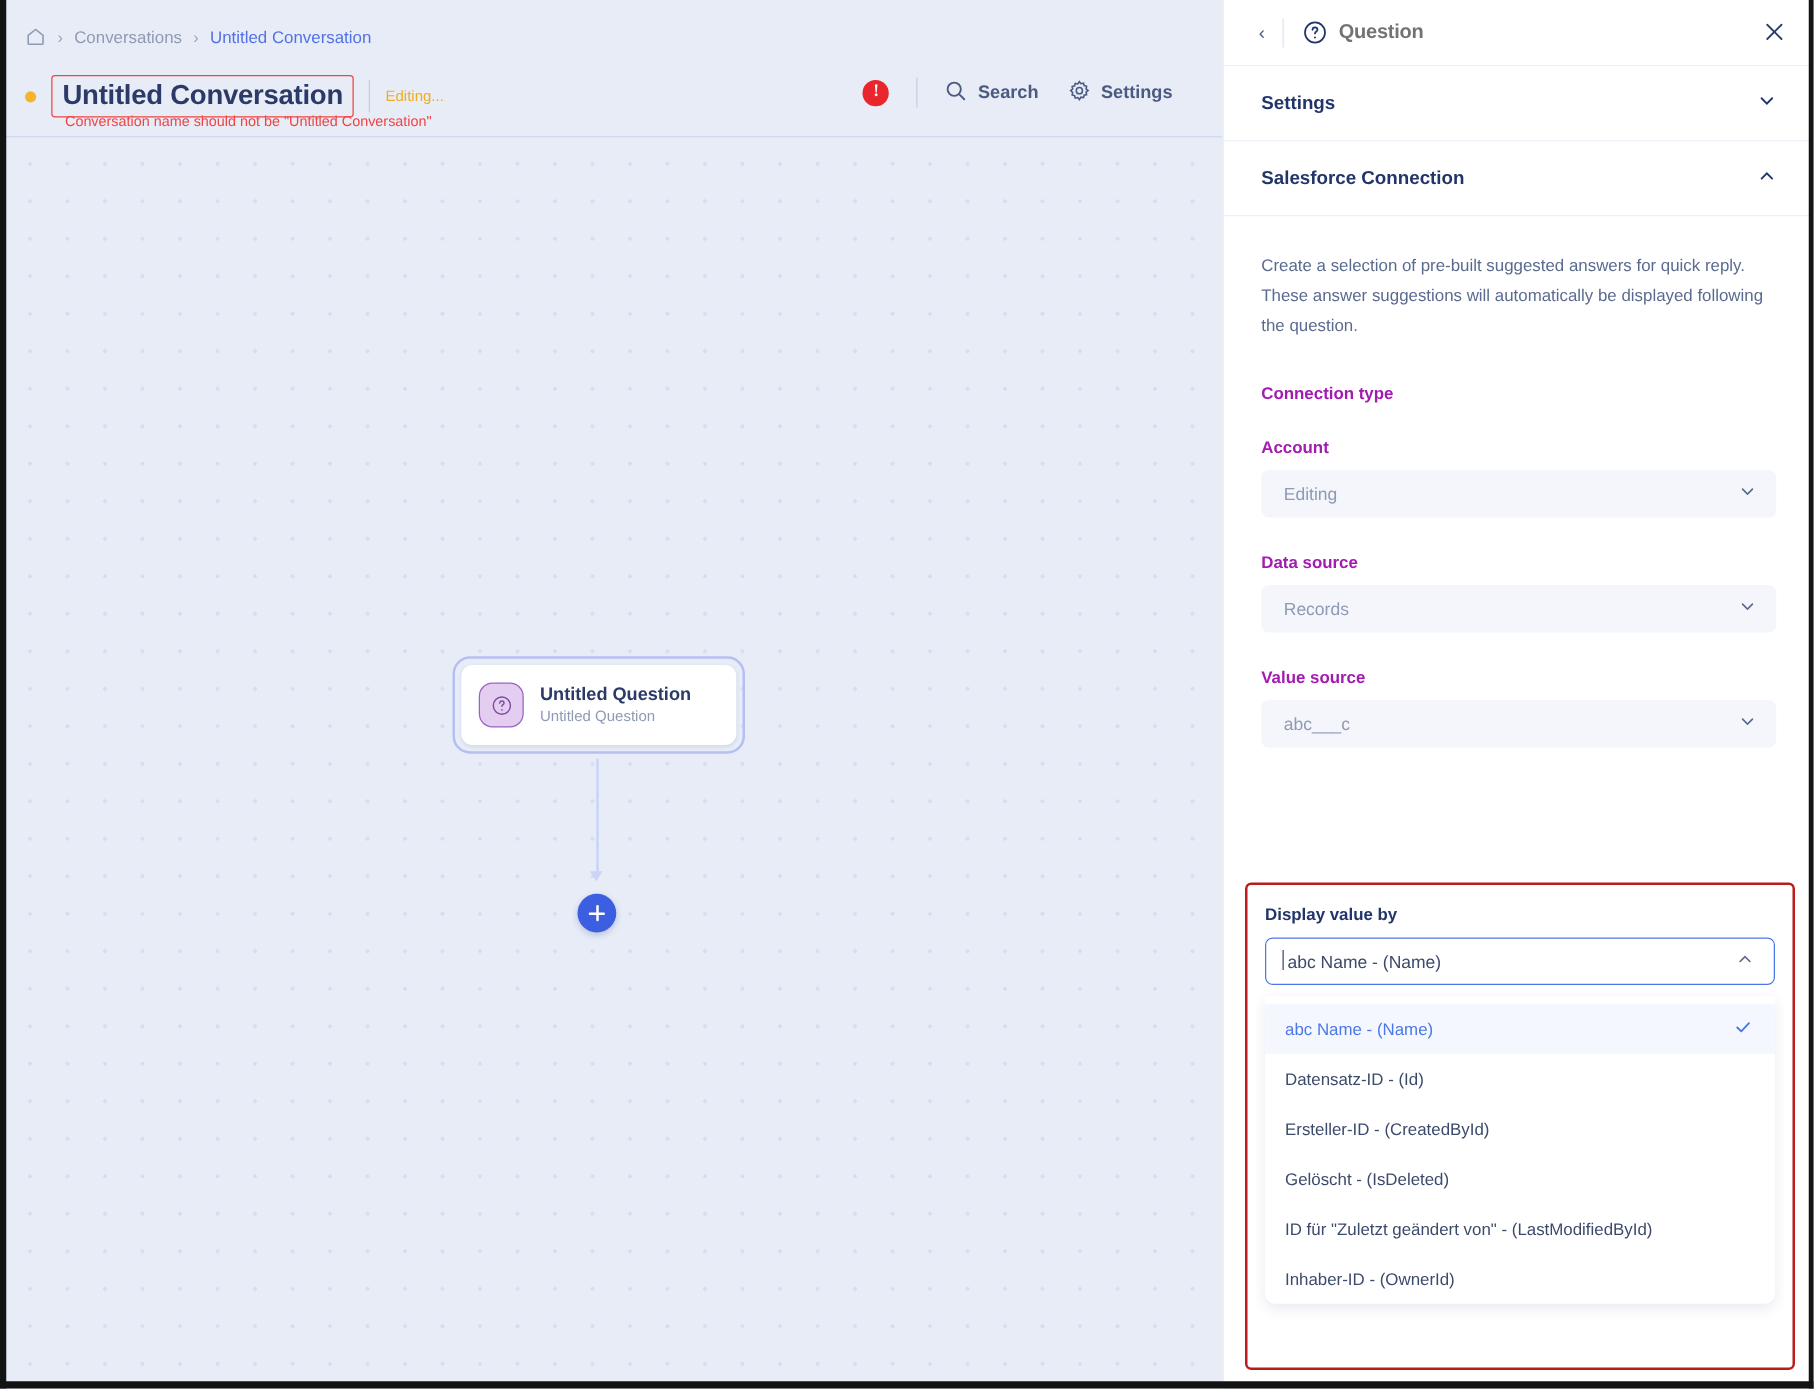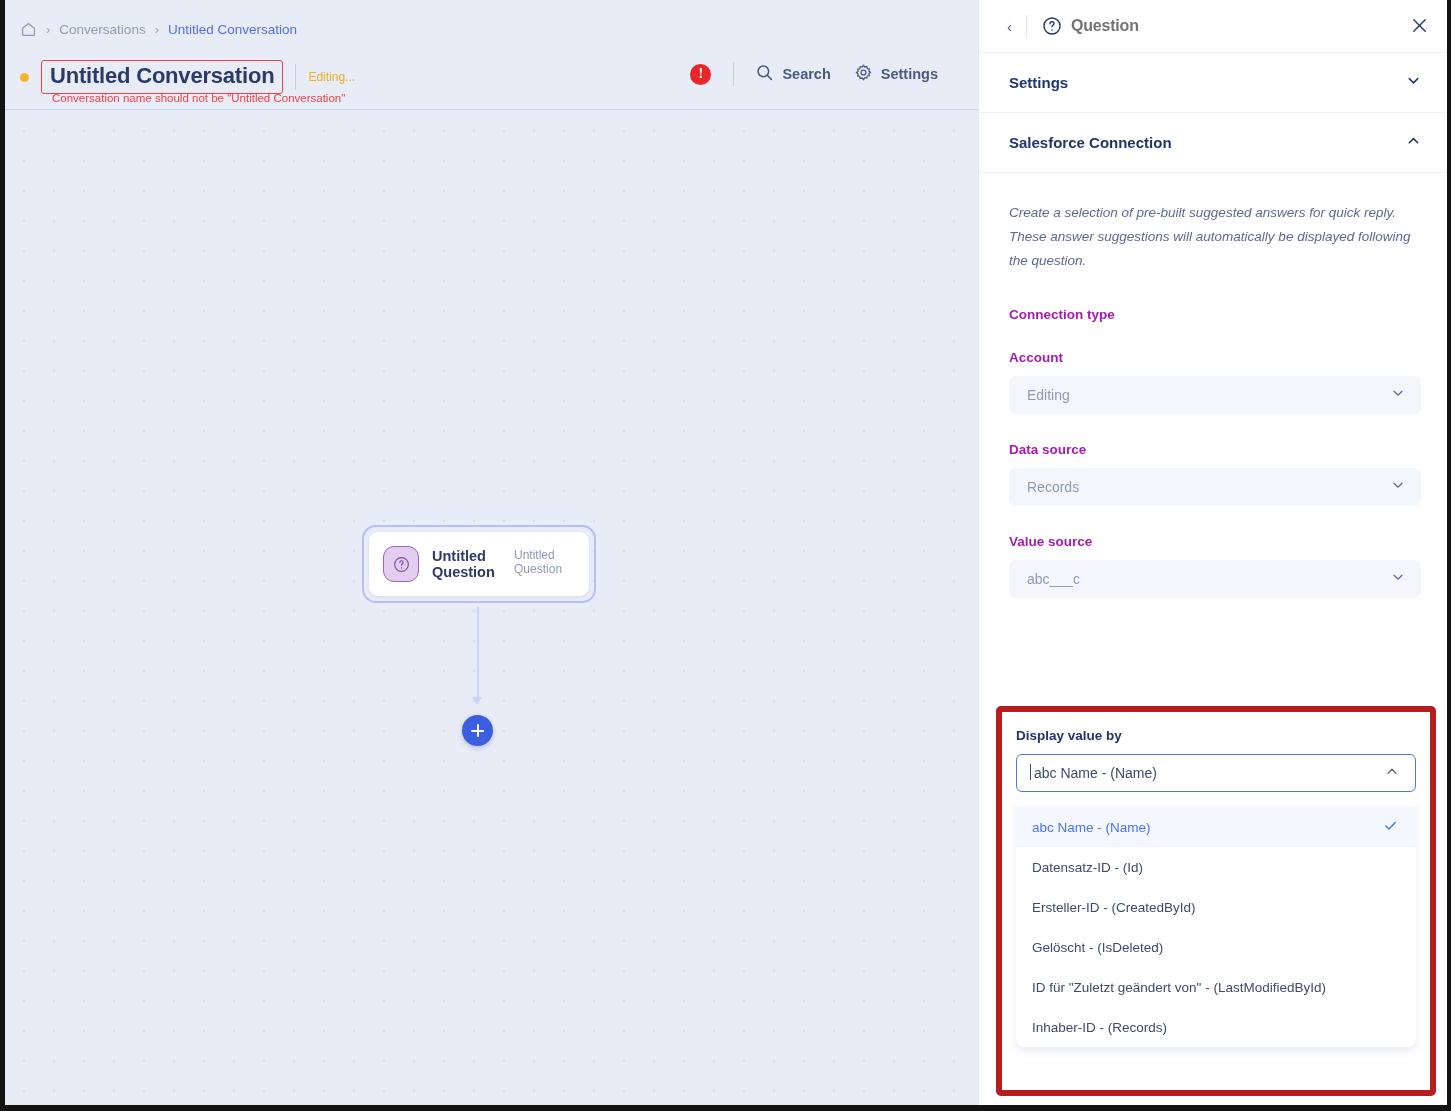--- a/index.html
+++ b/index.html
@@ -131,21 +131,21 @@
     box-shadow: 0 1px 3px rgba(40,60,120,0.10);
   }
   .node-icon {
     width: 36px; height: 36px; flex: none;
     border-radius: 11px;
     background: #e3cdf0;
     border: 1.3px solid #9b63bd;
     display: flex; align-items: center; justify-content: center;
     margin-right: 13px;
   }
-  .node-texts { display: flex; flex-direction: row; gap: 2px; }
+  .node-texts { display: flex; flex-direction: column; gap: 2px; }
   .node-title { font-size: 14.5px; font-weight: bold; color: #2b3a67; }
   .node-sub { font-size: 12px; color: #8e9ab4; }
 
   .connector {
     position: absolute; left: 477px; top: 497px;
     width: 2px; height: 93px; background: #c9d4f6;
   }
   .connector-arrow {
     position: absolute; left: 472px; top: 587px;
     width: 0; height: 0;
@@ -194,40 +194,39 @@
     border-bottom: 1px solid #edf0f6;
     cursor: pointer;
   }
   .section-title { font-size: 15px; font-weight: bold; color: #21356b; }
 
   .panel-body { padding: 28px 30px 0 30px; }
 
   .desc {
     font-size: 13.5px; color: #5a6party; color: #5b6b8f; line-height: 1.78;
     margin-bottom: 34px;
-    font-style: italic;
   }
 
   .field { margin-bottom: 28px; }
   .field-label {
     font-size: 13.5px; font-weight: bold; color: #a21caf; margin-bottom: 11px;
   }
   .select {
     height: 38px; background: #f4f6fb; border-radius: 6px;
     display: flex; align-items: center; justify-content: space-between;
     padding: 0 16px 0 18px;
     cursor: pointer;
   }
   .select-value { font-size: 14px; color: #8e9ab4; }
 
   
   .highlight-box {
     position: absolute; left: 17px; top: 706px;
     width: 440px; height: 390px;
-    border: 6px solid #b91c1c; border-radius: 5px;
+    border: 2px solid #b91c1c; border-radius: 5px;
     padding: 16px 14px 0 14px;
     background: #fff;
   }
   .hb-label { font-size: 13.5px; font-weight: bold; color: #21356b; margin-bottom: 11px; }
   .combo {
     height: 38px; background: #fff; border: 1.4px solid #4a78e8; border-radius: 6px;
     display: flex; align-items: center; justify-content: space-between;
     padding: 0 16px 0 17px;
   }
   .combo-value { font-size: 14px; color: #3c4a6b; position: relative; }
@@ -448,21 +447,21 @@
         <div class="dd-item">
           <span>Ersteller-ID - (CreatedById)</span>
         </div>
         <div class="dd-item">
           <span>Gelöscht - (IsDeleted)</span>
         </div>
         <div class="dd-item">
           <span>ID für "Zuletzt geändert von" - (LastModifiedById)</span>
         </div>
         <div class="dd-item">
-          <span>Inhaber-ID - (Records)</span>
+          <span>Inhaber-ID - (OwnerId)</span>
         </div>
       </div>
     </div>
   </div>
 
   <div class="frame-left"></div>
   <div class="frame-right"></div>
   <div class="frame-bottom"></div>
 </div>
 

